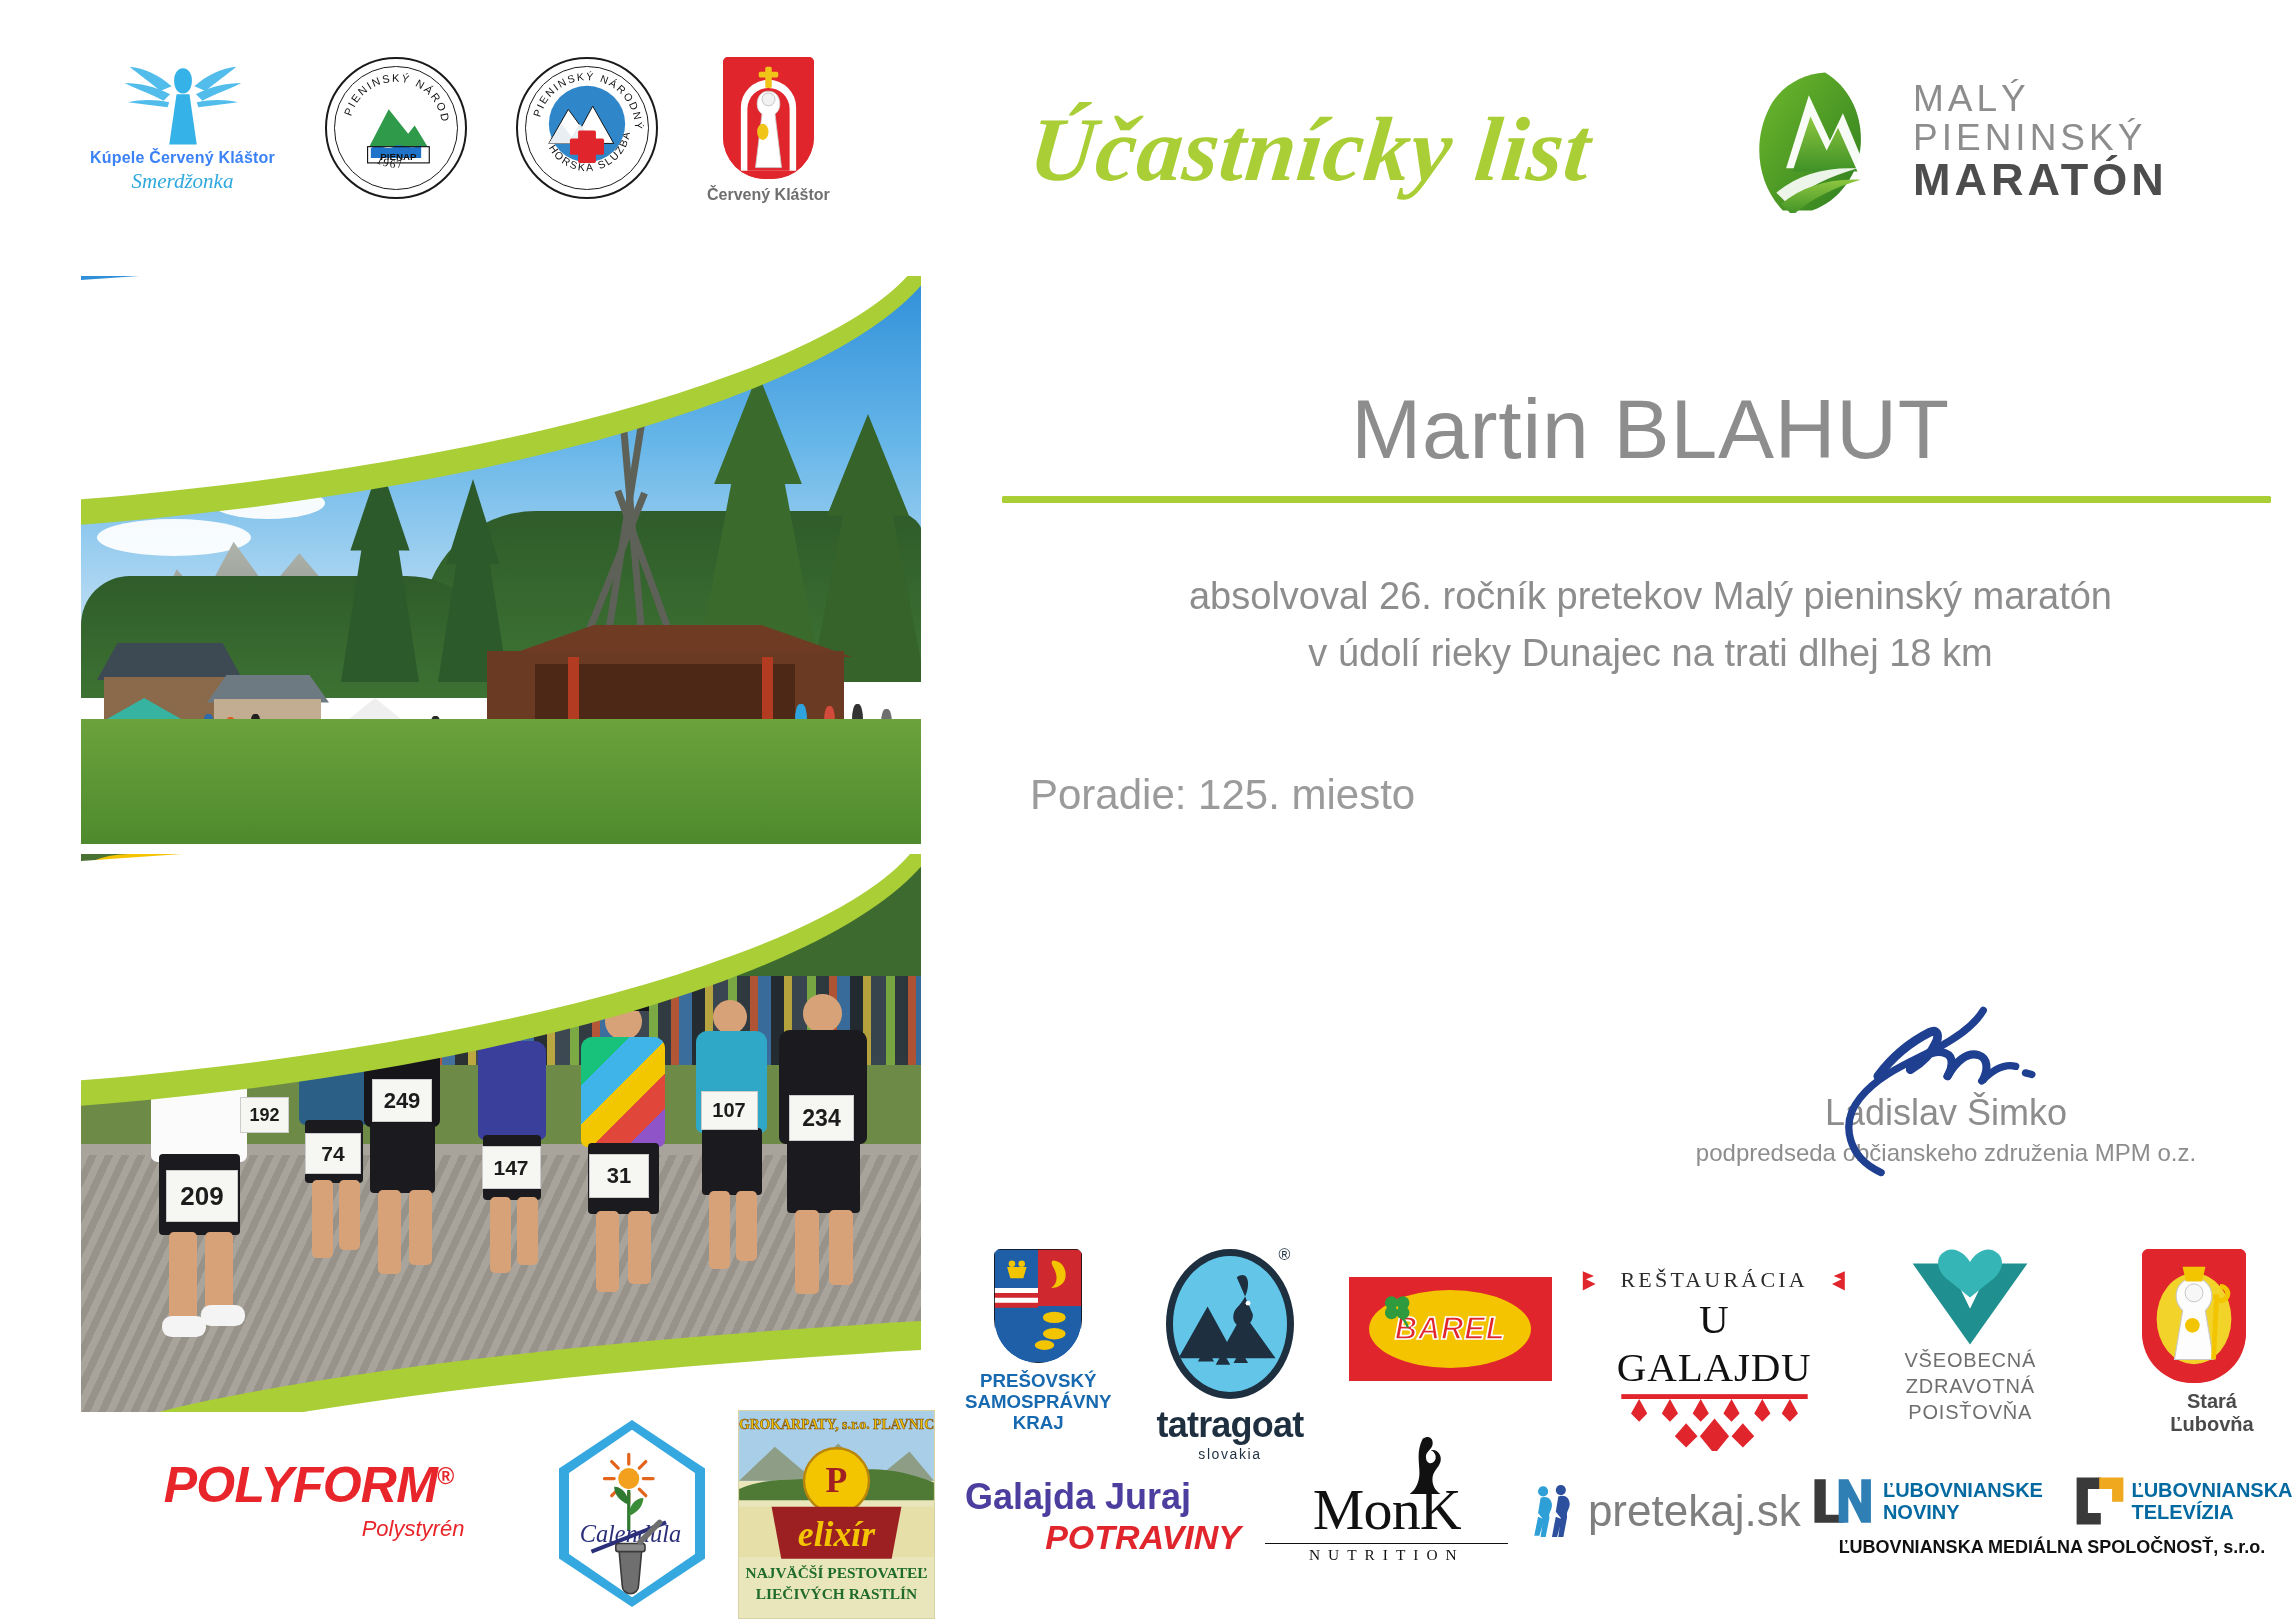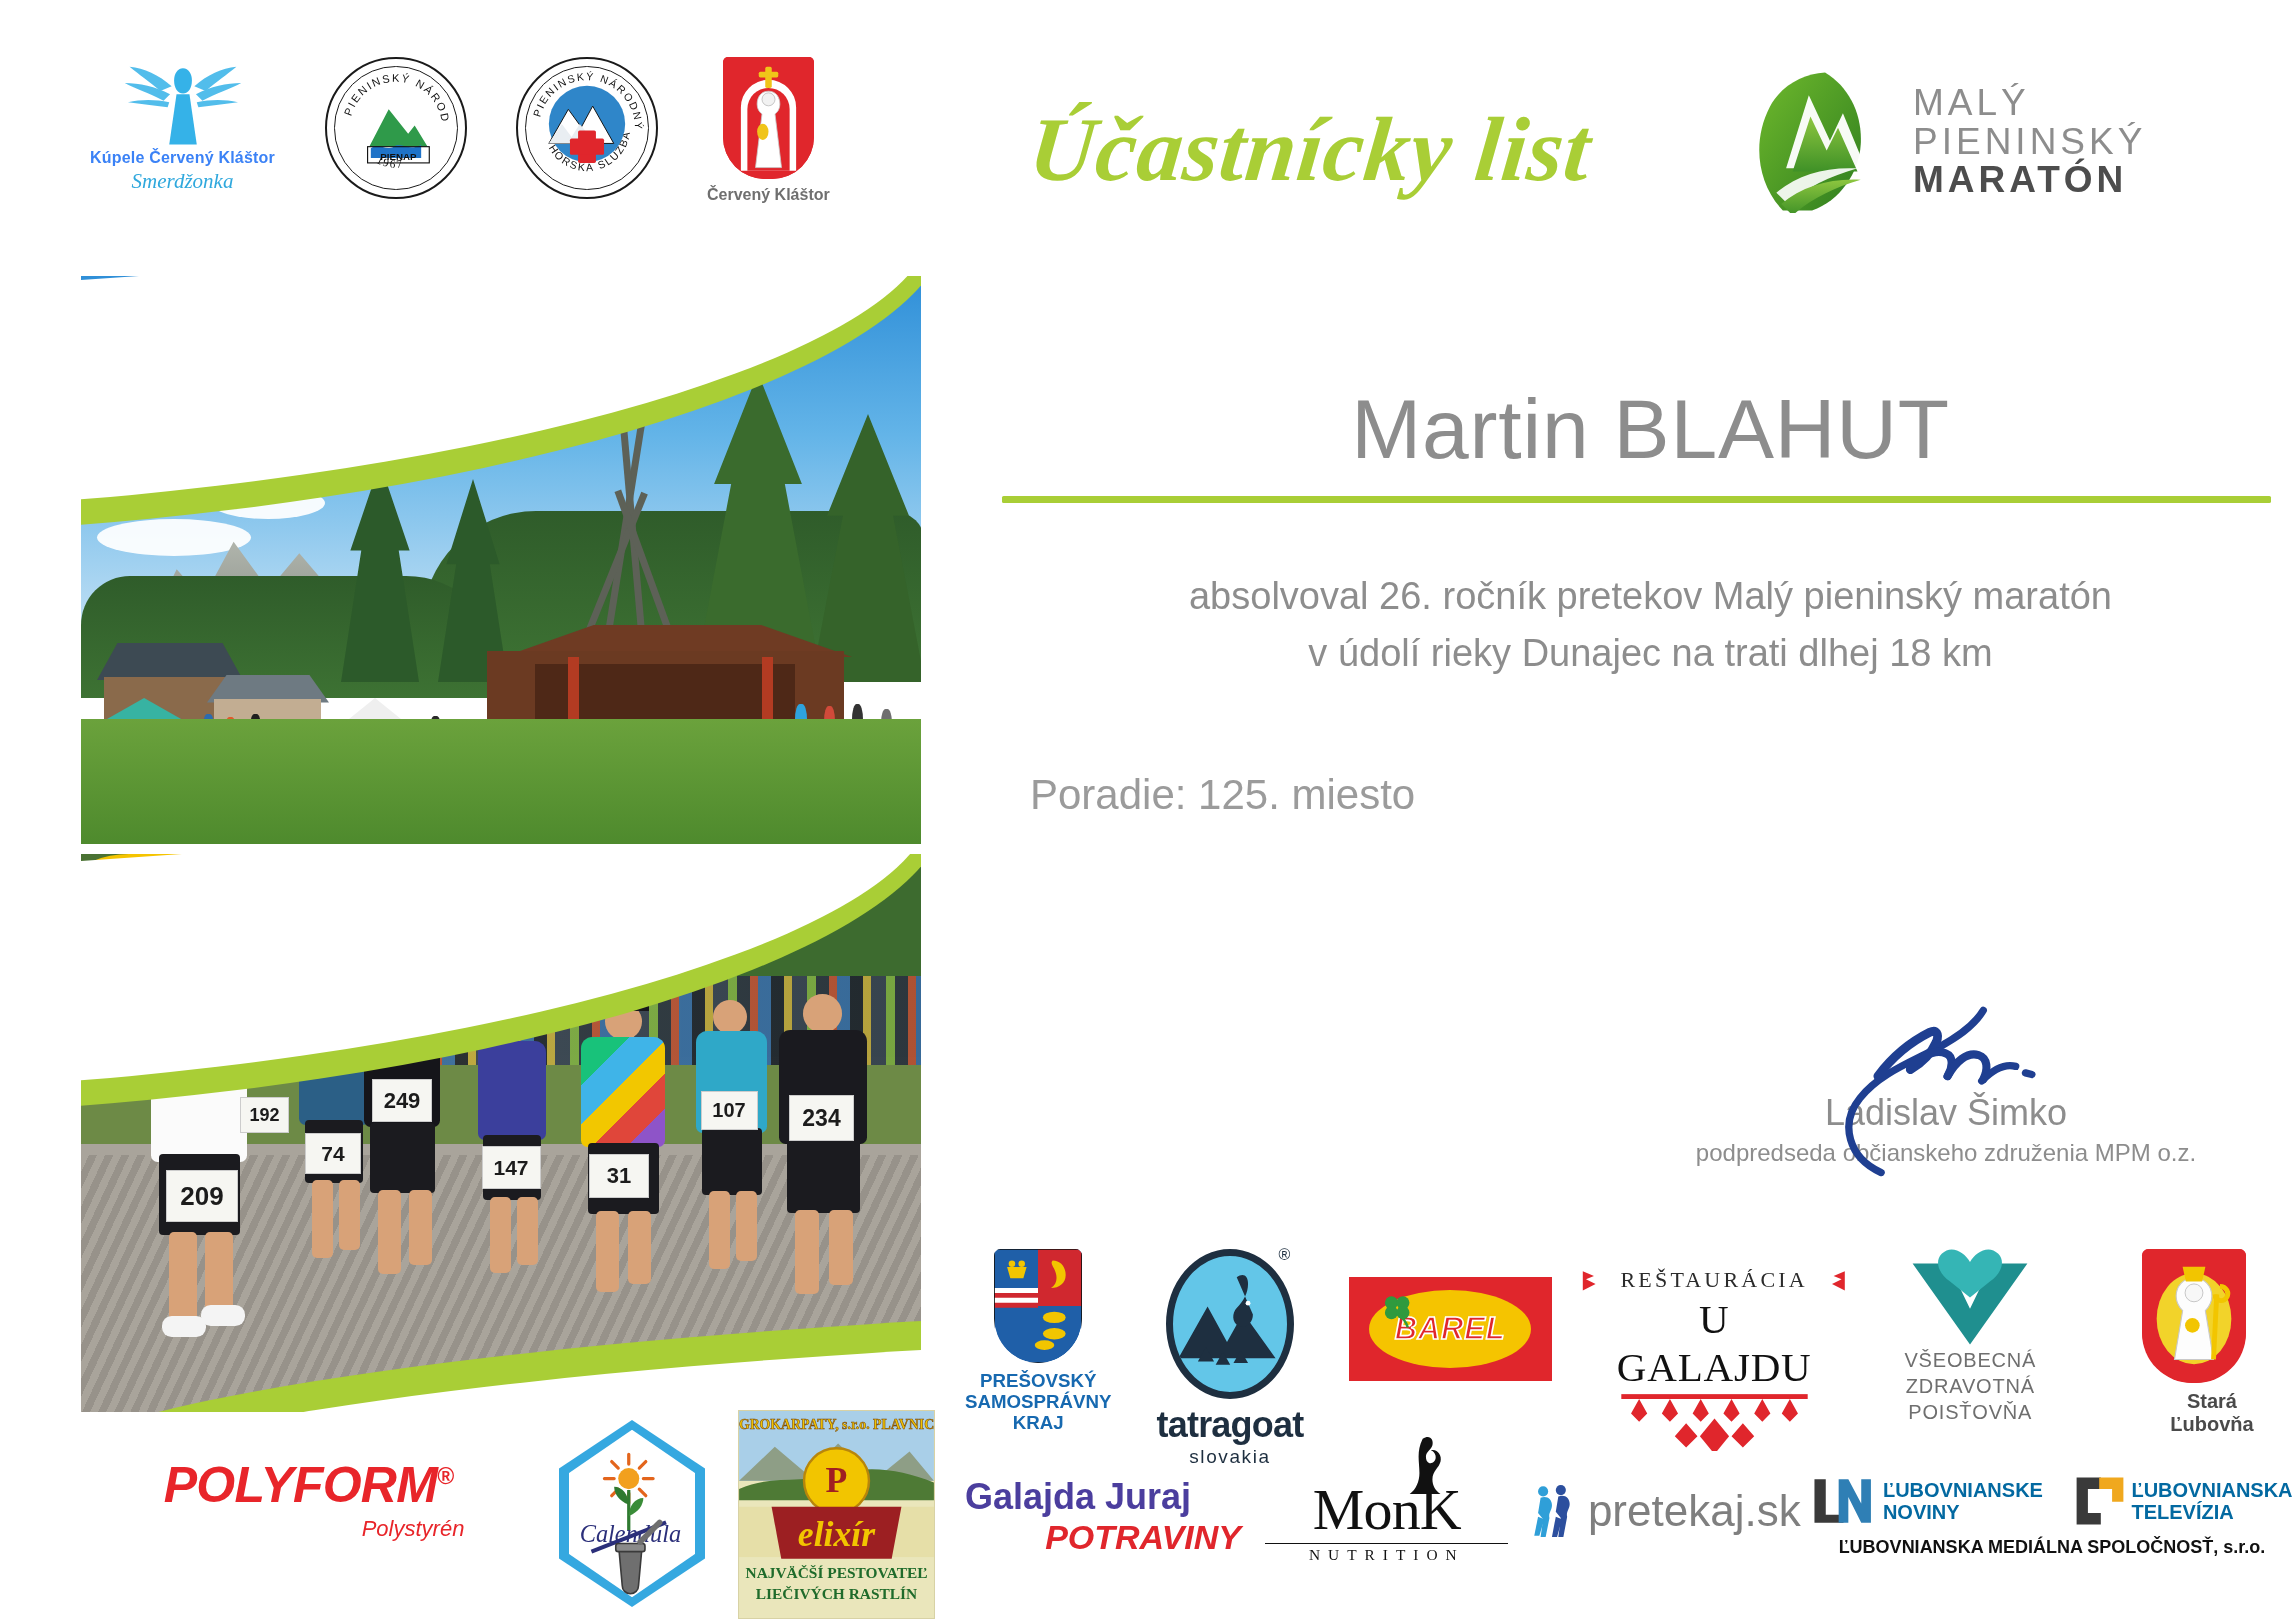--- a/index.html
+++ b/index.html
@@ -28,21 +28,21 @@
   
   #doc-title{left:1030px;top:97px;width:730px;
     font-family:"Liberation Serif",serif;font-style:italic;font-weight:bold;
     font-size:91px;color:#a9ce36;letter-spacing:0.8px;
     transform:skewX(-6deg);white-space:nowrap;}
 
   #mpm-logo{left:1752px;top:69px;width:519px;height:146px;display:flex;align-items:center;gap:23px;}
   #mpm-mark{width:138px;height:142px;position:relative;flex:0 0 auto;}
   #mpm-text{display:flex;flex-direction:column;line-height:1.04;}
   .mpm-l1,.mpm-l2{font-size:37px;letter-spacing:4px;color:#8d8d8d;font-weight:300;}
-  .mpm-l3{font-size:37px;letter-spacing:4px;color:#4d4d4d;font-weight:bold;}
+  .mpm-l3{font-size:45px;letter-spacing:4px;color:#4d4d4d;font-weight:bold;}
 
   
   #photo-collage{left:81px;top:276px;width:840px;height:1136px;}
   .photo{position:absolute;left:0;width:840px;overflow:hidden;}
   #photo-top{top:0;height:568px;}
   #photo-bottom{top:578px;height:558px;}
   .photo-clip{position:absolute;inset:0;}
 
   
   .curve-top{position:absolute;left:-32px;top:-24px;width:908px;height:243px;
@@ -591,21 +591,21 @@
         <path d="M10 130 L46 66 L70 110 L90 74 L130 130 Z" fill="#1e2f40"></path>
         <path d="M82 30c8-6 14-2 14 8 0 12-6 22-14 30-6 6-6 18 2 22 10 4 18-4 18-14" fill="#1e2f40"></path>
         <circle cx="96" cy="62" r="3" fill="#fff"></circle>
         <g fill="#1e2f40">
           <path d="M34 134l10-18 10 18zM56 138l9-16 9 16zM78 136l9-16 9 16z"></path>
         </g>
       </svg>
     </div>
     <div style="position:absolute;left:122px;top:-3.2px;color:#1e2f40;font-size:16px;">®</div>
     <div style="color:#1e2f40;font-weight:bold;font-size:36px;margin-top:4.9px;letter-spacing:-0.8px;">tatragoat</div>
-    <div style="color:#1e2f40;font-size:19px;letter-spacing:1.6px;">slovakia</div>
+    <div style="color:#1e2f40;font-size:14px;letter-spacing:1.6px;">slovakia</div>
   </div>
 
   <div class="sp" style="padding-top:27.6px;">
     <div id="barel">
       <div class="oval">
         <svg width="36" height="36" viewBox="0 0 44 44" style="position:absolute;left:11.4px;top:3.2px;">
           <g fill="#2f9a3e">
             <circle cx="14" cy="12" r="8"></circle>
               <circle cx="28" cy="12" r="8"></circle>
             <circle cx="14" cy="24" r="8"></circle>

